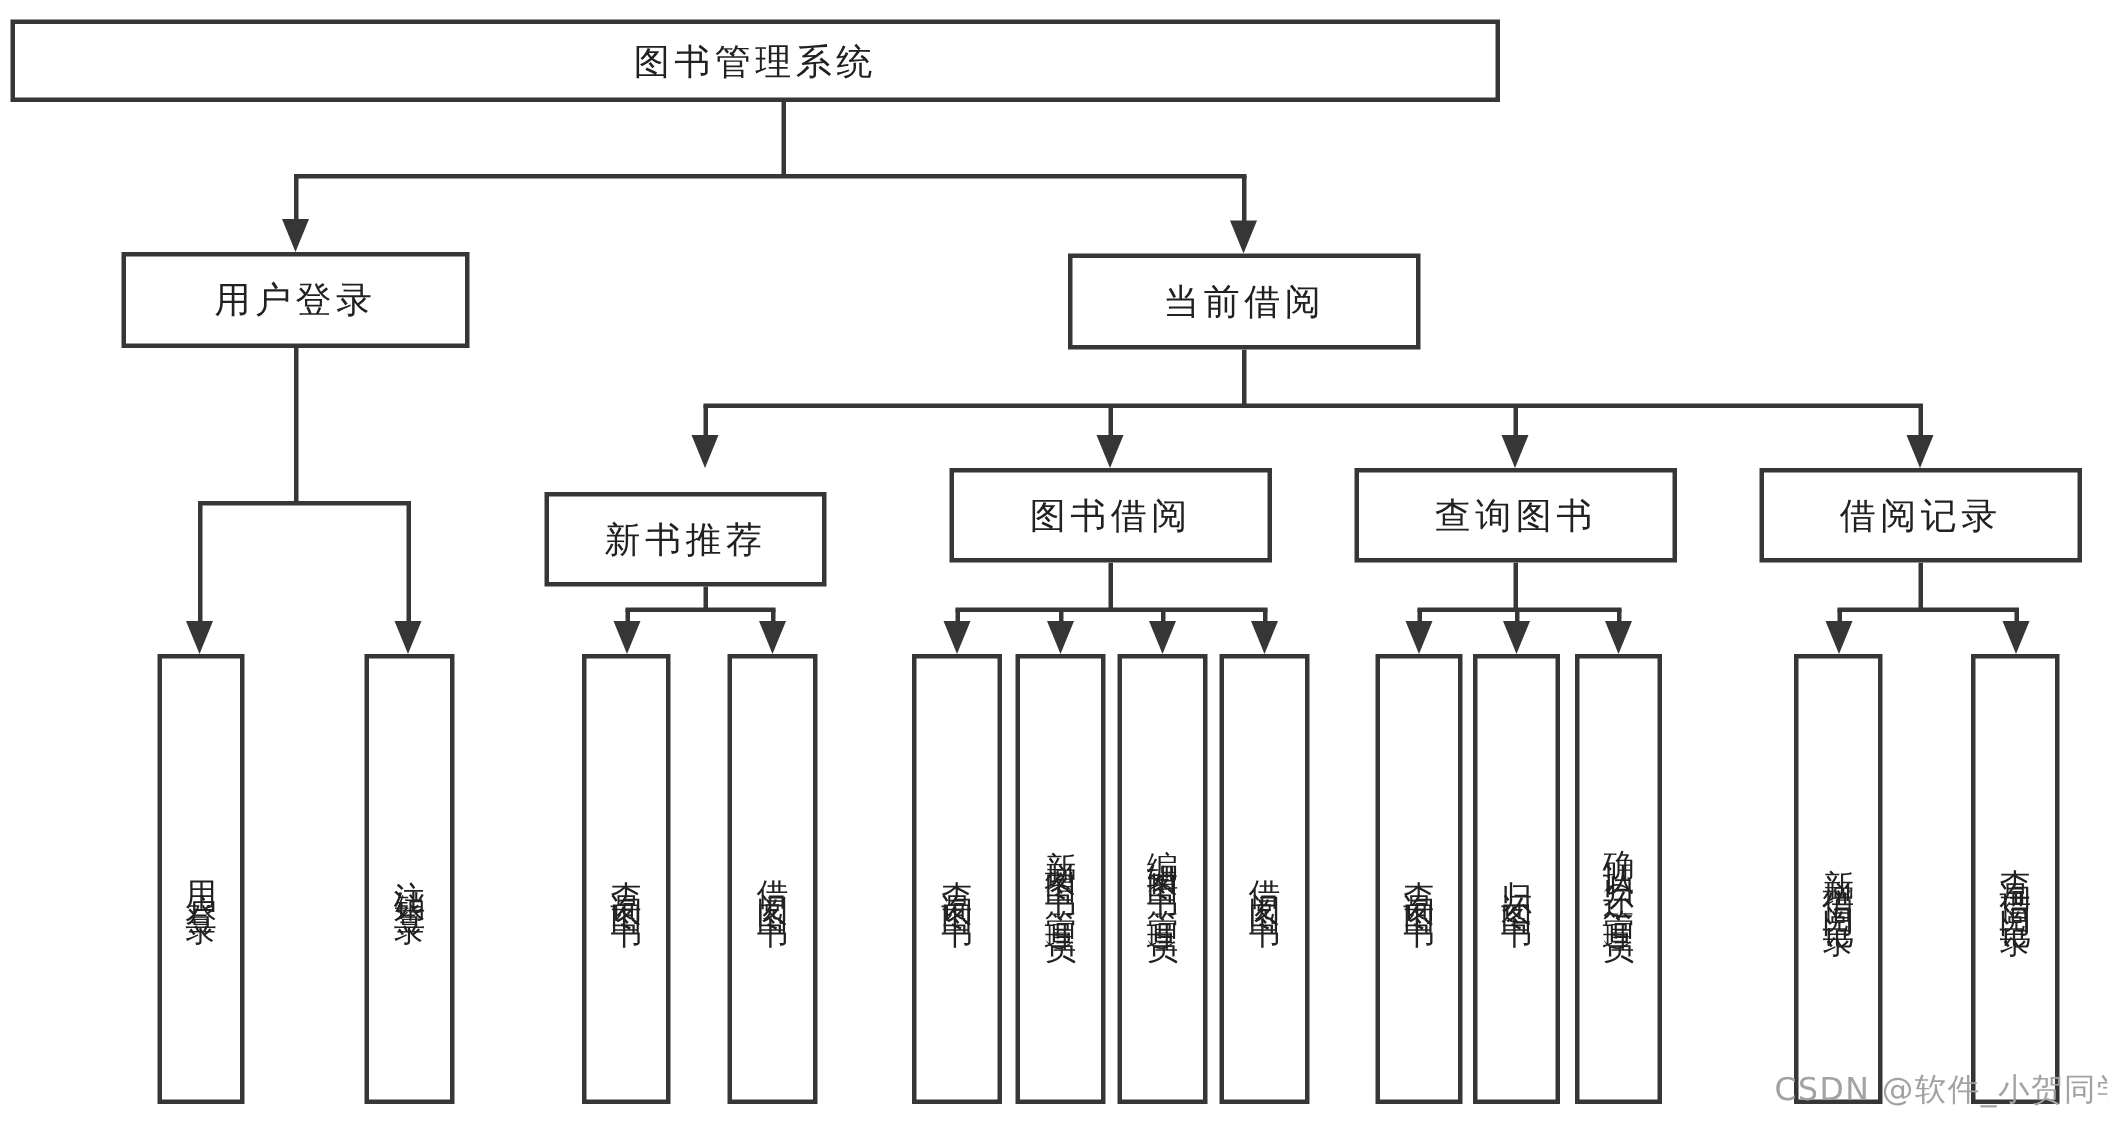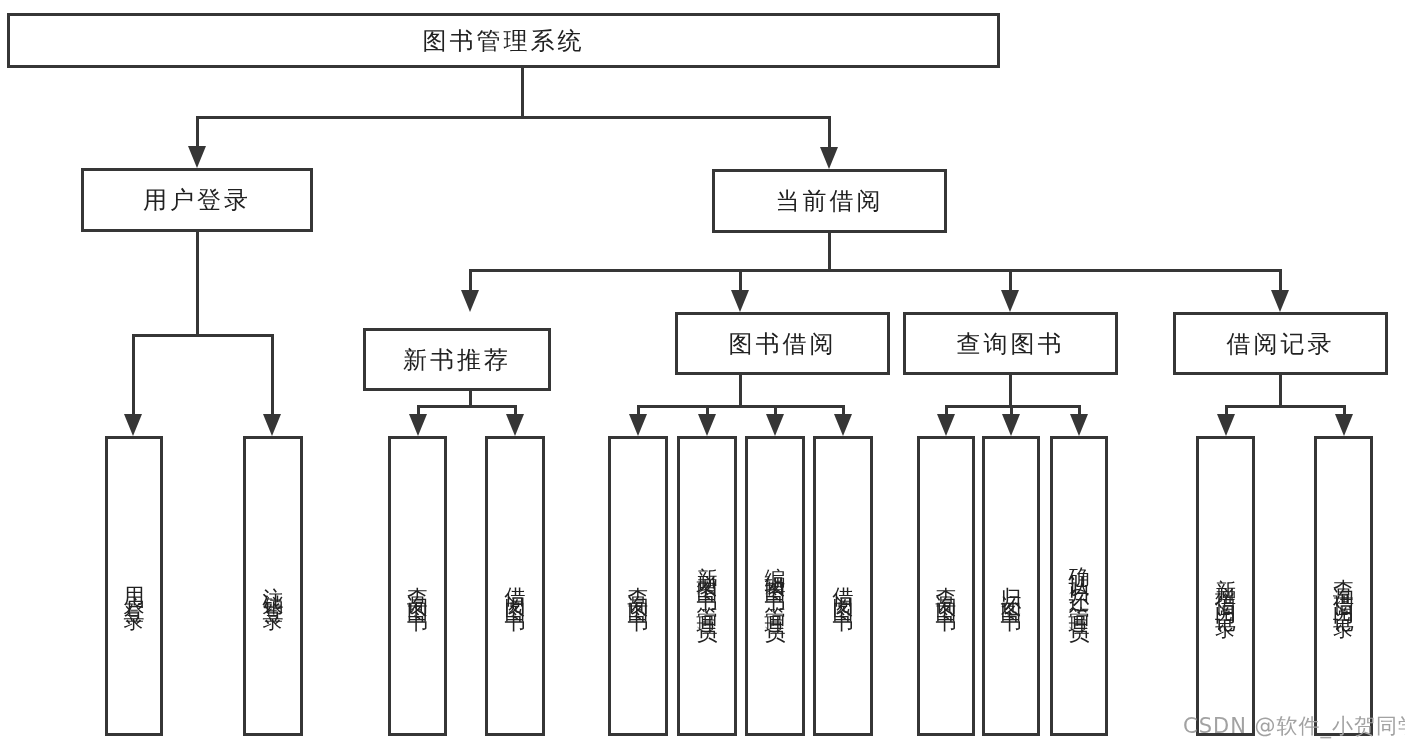--- a/index.html
+++ b/index.html
@@ -108,21 +108,21 @@
     <div class="seg" style="left: 1278.5px; top: 375px; width: 3px; height: 31px;"></div>
     <div class="seg" style="left: 1224.5px; top: 404.5px; width: 121px; height: 3px;"></div>
     <div class="seg" style="left: 1224.5px; top: 406px; width: 3px; height: 12px;"></div>
     <div class="ahead" style="left: 1217px; top: 414px;"></div>
     <div class="seg" style="left: 1342.5px; top: 406px; width: 3px; height: 12px;"></div>
     <div class="ahead" style="left: 1335px; top: 414px;"></div>
     <div class="node" style="left: 7px; top: 13px; width: 993px; height: 55px;">图书管理系统</div>
     <div class="node" style="left: 81px; top: 168px; width: 232px; height: 64px;">用户登录</div>
     <div class="node" style="left: 712px; top: 169px; width: 235px; height: 64px;">当前借阅</div>
     <div class="node" style="left: 363px; top: 328px; width: 188px; height: 63px;">新书推荐</div>
-    <div class="node" style="left: 633px; top: 312px; width: 215px; height: 63px; margin-left: 42px;">图书借阅</div>
+    <div class="node" style="left: 633px; top: 312px; width: 215px; height: 63px;">图书借阅</div>
     <div class="node" style="left: 903px; top: 312px; width: 215px; height: 63px;">查询图书</div>
     <div class="node" style="left: 1173px; top: 312px; width: 215px; height: 63px;">借阅记录</div>
     <div class="node v" style="left: 105px; top: 436px; width: 58px; height: 300px;">用户登录</div>
     <div class="node v" style="left: 243px; top: 436px; width: 60px; height: 300px;">注销登录</div>
     <div class="node v" style="left: 388px; top: 436px; width: 59px; height: 300px;">查询图书</div>
     <div class="node v" style="left: 485px; top: 436px; width: 60px; height: 300px;">借阅图书</div>
     <div class="node v" style="left: 608px; top: 436px; width: 60px; height: 300px;">查询图书</div>
     <div class="node v" style="left: 677px; top: 436px; width: 60px; height: 300px;">新增图书（管理员）</div>
     <div class="node v" style="left: 745px; top: 436px; width: 60px; height: 300px;">编辑图书（管理员）</div>
     <div class="node v" style="left: 813px; top: 436px; width: 60px; height: 300px;">借阅图书</div>

